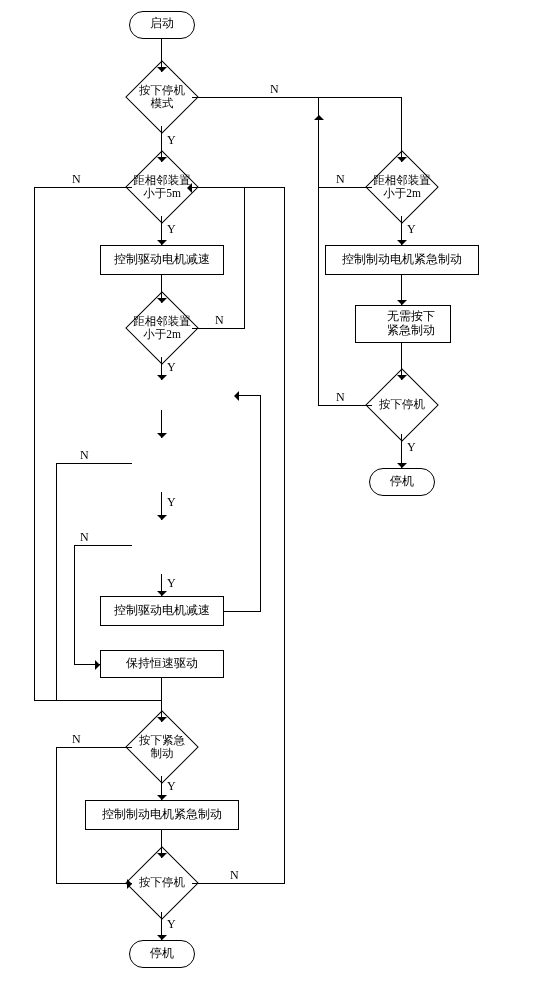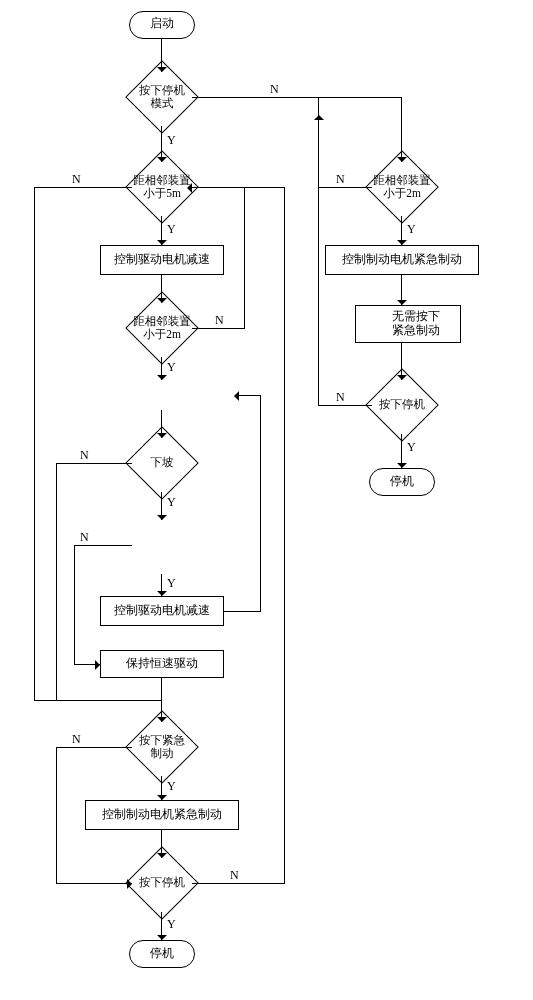--- a/index.html
+++ b/index.html
@@ -95,24 +95,20 @@
 
   <div class="node process" style="left:100px; top:245px; width:124px; height:30px;">控制驱动电机减速</div>
 
   <div class="node decision" style="left:127px; top:293px;">
     <div class="diamond"></div>
     <div class="dlabel">距相邻装置
 小于2m</div>
   </div>
 
 
-  <div class="node decision" style="left:127px; top:428px;">
-    <div class="diamond"></div>
-    <div class="dlabel">下坡</div>
-  </div>
 
 
   <div class="node process" style="left:100px; top:596px; width:124px; height:30px;">控制驱动电机减速</div>
 
   <div class="node process" style="left:100px; top:650px; width:124px; height:28px;">保持恒速驱动</div>
 
   <div class="node decision" style="left:127px; top:712px;">
     <div class="diamond"></div>
     <div class="dlabel">按下紧急
 制动</div>
@@ -128,21 +124,21 @@
   <div class="node terminator" style="left:129px; top:940px; width:66px; height:28px;">停机</div>
 
   <div class="node decision" style="left:367px; top:152px;">
     <div class="diamond"></div>
     <div class="dlabel">距相邻装置
 小于2m</div>
   </div>
 
   <div class="node process" style="left:325px; top:245px; width:154px; height:30px;">控制制动电机紧急制动</div>
 
-  <div class="node process" style="left:355px; top:305px; width:106px; height:38px;padding-left:16px;">无需按下
+  <div class="node process" style="left:355px; top:305px; width:96px; height:38px;padding-left:16px;">无需按下
 紧急制动</div>
 
   <div class="node decision" style="left:367px; top:370px;">
     <div class="diamond"></div>
     <div class="dlabel">按下停机</div>
   </div>
 
   <div class="node terminator" style="left:369px; top:468px; width:66px; height:28px;">停机</div>
 
   <div class="seg v" style="left:161px; top:39px; height:33px;"></div>

